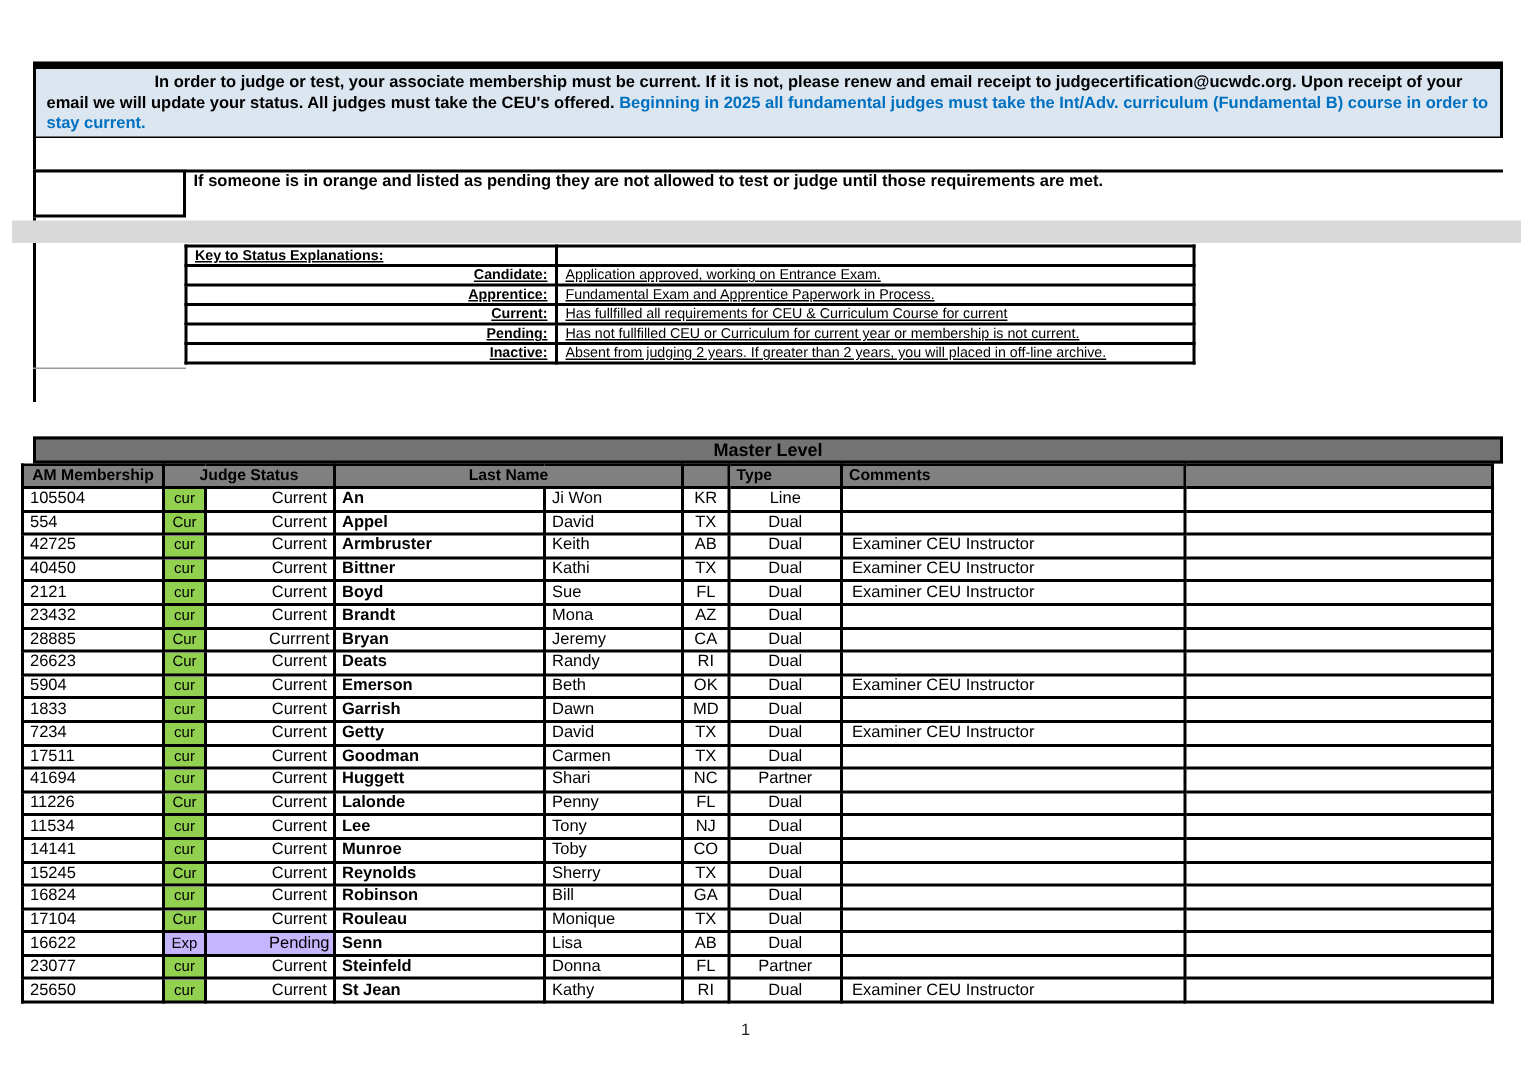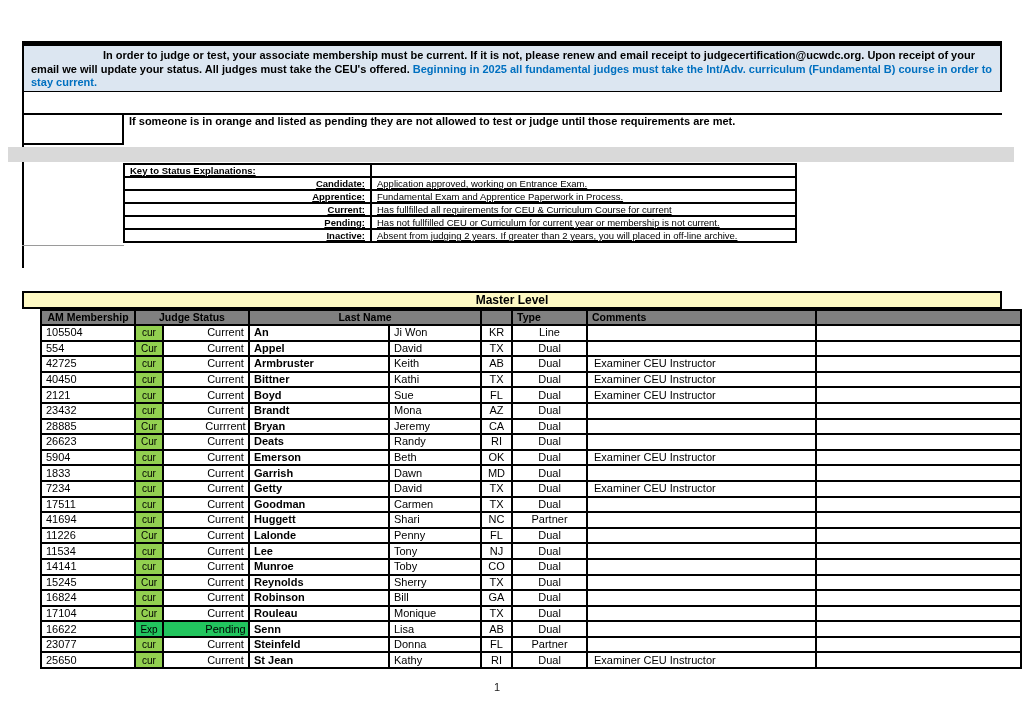--- a/index.html
+++ b/index.html
@@ -29,41 +29,41 @@
   
   .keytable{position:absolute;left:123px;top:163px;width:672px;border-collapse:collapse;
             table-layout:fixed;font-size:9.5px;text-decoration:underline;}
   .keytable td{border:2px solid #000;height:10px;padding:0 5px;overflow:hidden;white-space:nowrap;line-height:11px;}
   .keytable .klabel{font-weight:bold;text-align:right;}
   .keytable .ktitle{font-weight:bold;text-align:left;}
   .keyleft-bottom{position:absolute;left:22px;top:245px;width:102px;height:0;border-top:1px solid #9a9a9a;}
 
   
   .master{position:absolute;left:22px;top:291px;width:980px;height:18px;box-sizing:border-box;
-          background:#fef9c3;border:2px solid #000;text-align:center;
+          background:#737373;border:2px solid #000;text-align:center;
           font-weight:bold;font-size:12px;line-height:14px;}
 
   
-  .judgetable{position:absolute;left:40px;top:309px;width:980px;border-collapse:collapse;
+  .judgetable{position:absolute;left:14px;top:309px;width:980px;border-collapse:collapse;
               table-layout:fixed;font-size:11px;}
   .judgetable th,.judgetable td{border:2px solid #000;overflow:hidden;white-space:nowrap;
               padding:0;line-height:13px;}
   .judgetable th{background:#808080;height:12px;font-size:10.5px;font-weight:bold;text-align:center;}
   .judgetable th.left{text-align:left;padding-left:4px;}
   .judgetable td{height:13.6px;}
   .judgetable td.am{text-align:left;padding-left:4px;}
   .judgetable td.badge{text-align:center;font-size:10px;}
   .judgetable td.status{text-align:center;padding-left:39px;}
   .judgetable td.last{font-weight:bold;text-align:left;padding-left:4px;}
   .judgetable td.first{text-align:left;padding-left:4px;}
   .judgetable td.state{text-align:center;}
   .judgetable td.type{text-align:center;margin-top:16px;}
   .judgetable td.comments{text-align:left;padding-left:6px;}
   .bg-green{background:#92d050;}
-  .bg-orange{background:#22c55e;}
+  .bg-orange{background:#c4b5fd;}
 
   .pagenum{position:absolute;left:0;top:681px;width:994px;text-align:center;font-size:11px;color:#222;}
 </style>
 </head>
 <body>
 
 <div class="page">
 
   <div class="banner">
     <p><span>In order to judge or test, your associate membership must be current.  If it is not, please renew and email receipt to judgecertification@ucwdc.org.  Upon receipt of your email we will update your status.  All judges must take the CEU's offered.  </span><span class="blue">Beginning in 2025 all fundamental judges must take the Int/Adv. curriculum (Fundamental B) course in order to stay current.</span></p>

